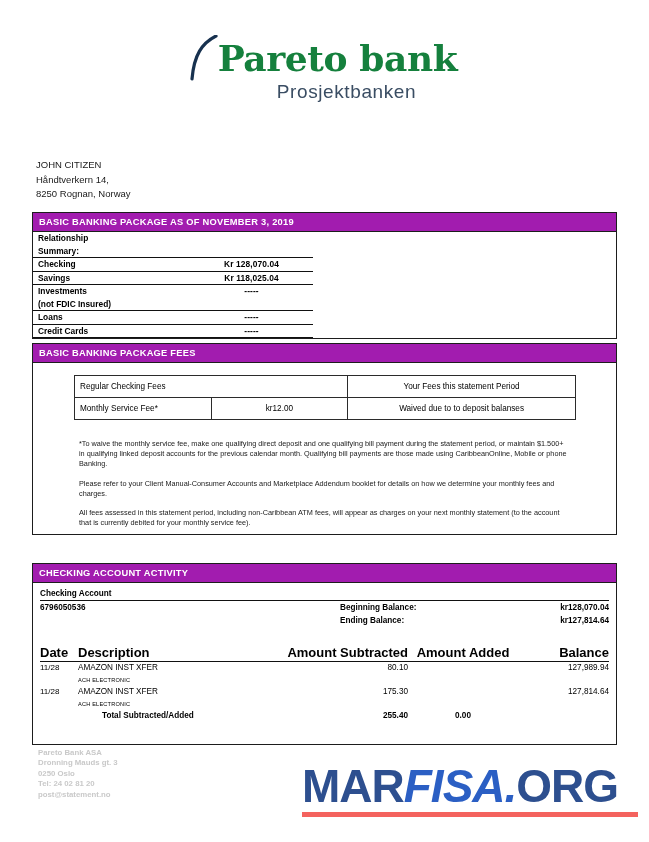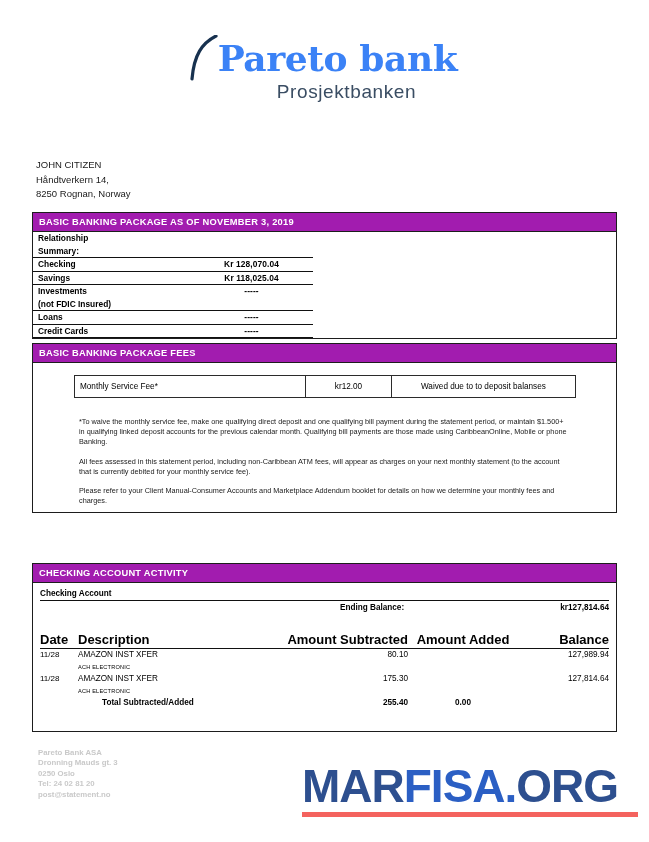--- a/index.html
+++ b/index.html
@@ -39,21 +39,21 @@
     position: absolute;
     left: -2px;
     top: -1px;
     width: 28px;
     height: 46px;
   }
   .logo-word {
     font-family: "DejaVu Serif", serif;
     font-size: 36px;
     font-weight: bold;
-    color: #3b82f6;
+    color: #15803d;
     letter-spacing: -0.4px;
     line-height: 44px;
     padding-left: 26px;
     white-space: nowrap;
   }
   .logo-sub {
     font-family: "Liberation Sans", sans-serif;
     font-size: 19px;
     color: #3a4d63;
     letter-spacing: 0.6px;
@@ -235,21 +235,21 @@
   }
   .wm-text {
     font-family: "Liberation Sans", sans-serif;
     font-size: 46px;
     font-weight: bold;
     letter-spacing: -1px;
     line-height: 46px;
     white-space: nowrap;
   }
   .wm-a { color: #2d4f8f; }
-  .wm-b { color: #2b5fc4; }
+  .wm-b { color: #2b5fc4; font-style: italic; }
   .wm-bar {
     height: 5px;
     background: #f4635e;
     margin-top: 3px;
     width: 336px;
   }
 </style>
 </head>
 <body>
 
@@ -320,42 +320,51 @@
         </table>
     </div>
   </div>
 
   <div class="section" id="sec-fees">
     <div class="section-title">BASIC BANKING PACKAGE FEES</div>
     <div class="section-body">
       <div class="fees-inner">
         <table class="fees">
           <tbody>
+              <tr>
+            <td class="fw-desc" colspan="2">Regular Checking Fees</td>
+            <td class="fw-yours ctr">Your Fees this statement Period</td>
+          </tr>
           <tr>
             <td class="fw-desc">Monthly Service Fee*</td>
             <td class="fw-amt ctr">kr12.00</td>
             <td class="fw-yours ctr">Waived due to to deposit balanses</td>
           </tr>
         </tbody>
           </table>
       </div>
       <div class="fine-print">
         <p>*To waive the monthly service fee, make one qualifying direct deposit and one qualifying bill payment during the statement period, or maintain $1.500+ in qualifying linked deposit accounts for the previous calendar month. Qualifying bill payments are those made using CaribbeanOnline, Mobile or phone Banking.</p>
+        <p>Please refer to your Client Manual-Consumer Accounts and Marketplace Addendum booklet for details on how we determine your monthly fees and charges.</p>
         <p>All fees assessed in this statement period, including non-Caribbean ATM fees, will appear as charges on your next monthly statement (to the account that is currently debited for your monthly service fee).</p>
-        <p>Please refer to your Client Manual-Consumer Accounts and Marketplace Addendum booklet for details on how we determine your monthly fees and charges.</p>
       </div>
     </div>
   </div>
 
   <div class="section" id="sec-activity">
     <div class="section-title">CHECKING ACCOUNT ACTIVITY</div>
     <div class="section-body act-pad">
       <div class="act-label">Checking Account</div>
       <table class="acct-head">
         <tbody>
+            <tr>
+          <td class="acct-num">6796050536</td>
+          <td class="bal-lbl">Beginning Balance:</td>
+          <td class="bal-val">kr128,070.04</td>
+        </tr>
         <tr>
           <td class="acct-num"></td>
           <td class="bal-lbl">Ending Balance:</td>
           <td class="bal-val">kr127,814.64</td>
         </tr>
       </tbody>
         </table>
 
       <table class="txn">
         <thead>

